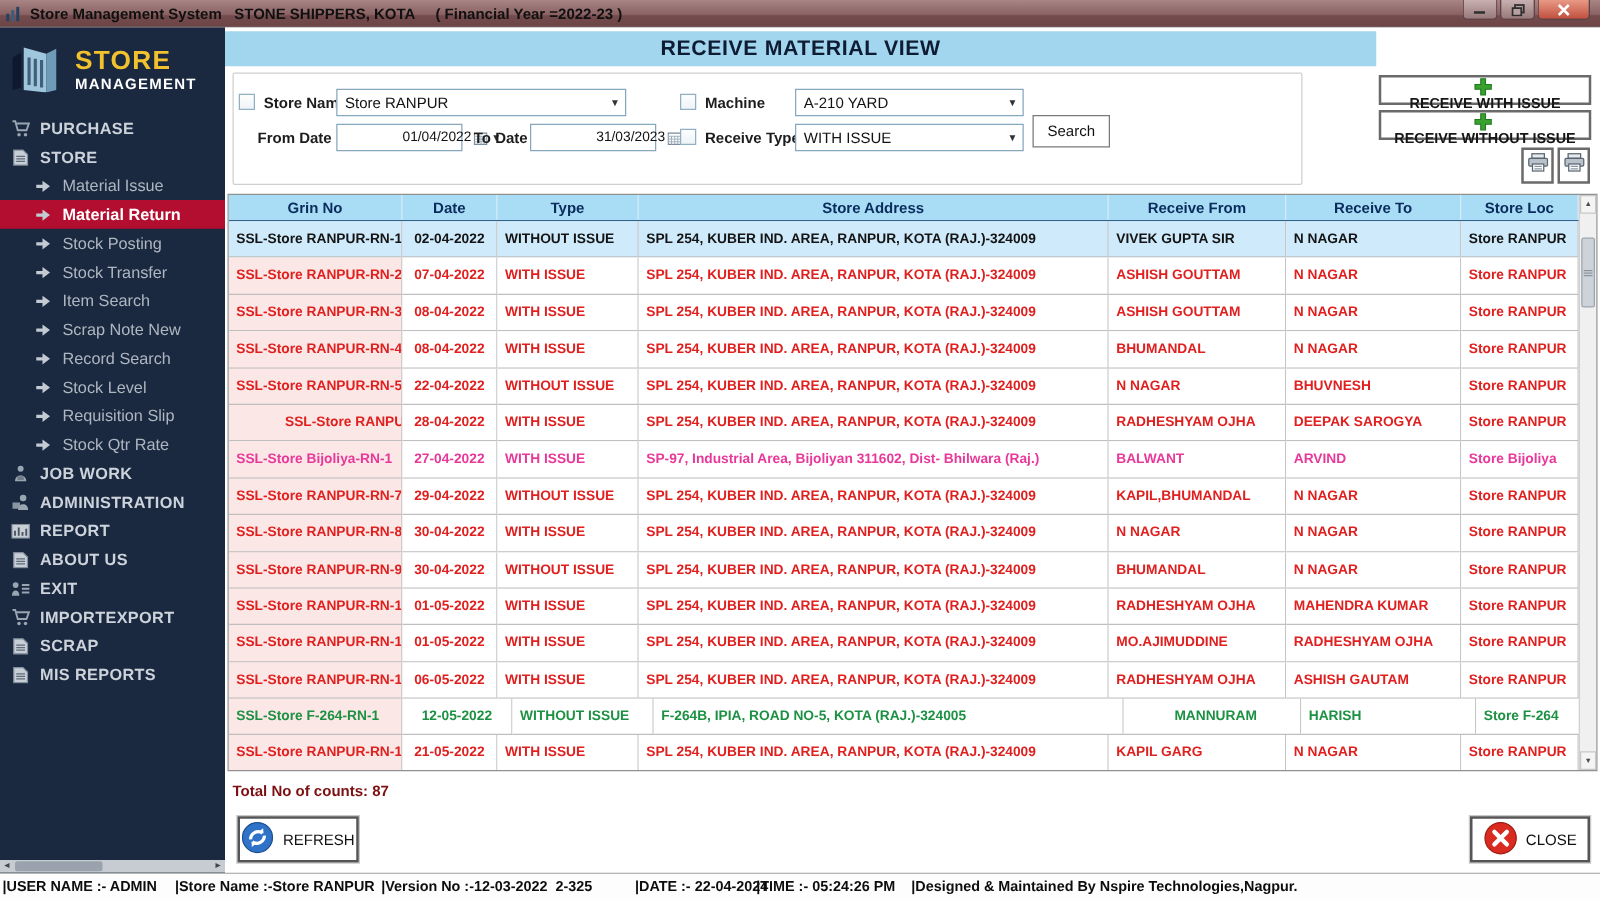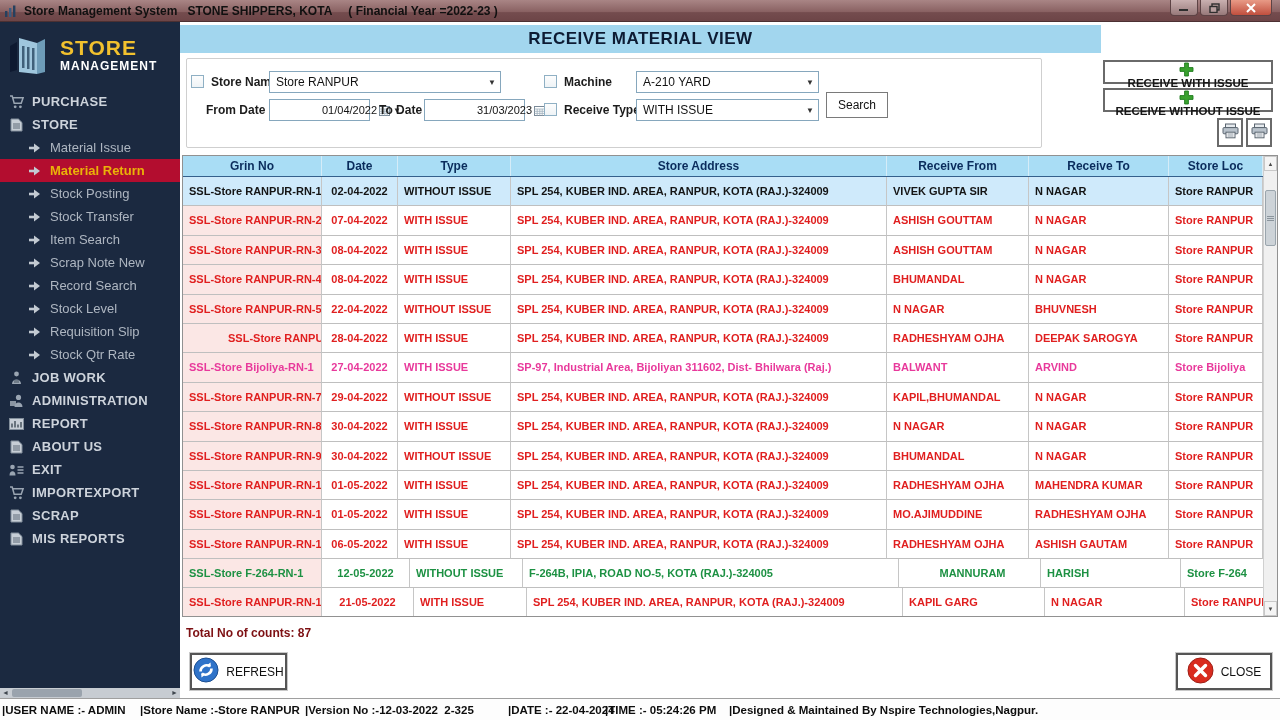--- a/index.html
+++ b/index.html
@@ -30,21 +30,21 @@
   .logo { display:flex; align-items:center; padding:10px 6px 8px 8px; }
   .logo-txt { margin-left:6px; }
   .logo-l1 { color:#f2c12e; font-size:21px; font-weight:700; letter-spacing:1px; line-height:22px;}
   .logo-l2 { color:#ffffff; font-size:12px; font-weight:700; letter-spacing:1px; }
   .menu { margin-top:4px; }
   .mi { display:flex; align-items:center; height:23px; cursor:pointer; }
   .mi .ic { width:16px; display:inline-flex; justify-content:center; margin-left:8px; margin-right:8px; flex:none;}
   .mi-main { color:#cdd3db; font-weight:700; font-size:13px; letter-spacing:.3px; }
   .mi-sub { color:#aeb6c1; font-size:13px; }
   .mi-sub .ic { margin-left:26px; }
-  .mi-sub.sel { background:#b30d2f; color:#eab308; font-weight:600; }
+  .mi-sub.sel { background:#b30d2f; color:#ffffff; font-weight:600; }
   .sidebar-hscroll { position:absolute; left:0; right:0; bottom:0; height:10px; background:#c7ccd2;
     display:flex; align-items:center; justify-content:space-between; padding:0 2px; cursor:pointer; }
   .sidebar-hscroll .arr { font-size:7px; color:#3f464e; line-height:10px; }
   .sidebar-hscroll .thumb { position:absolute; left:12px; top:1px; height:8px; width:70px; background:#9aa3ad; border-radius:2px;}
 
   
   .view-header { position:absolute; left:0; top:3px; width:921px; height:28px; background:#a2d6ee;
     display:flex; align-items:center; justify-content:center; }
   .view-header span { font-size:17px; font-weight:700; color:#0d1b33; letter-spacing:.5px; }
 
@@ -581,21 +581,21 @@
               <div class="td td0" style="width: 139px; text-align: left;">SSL-Store F-264-RN-1</div>
               <div class="td td1" style="width: 88px; text-align: center;">12-05-2022</div>
               <div class="td td2" style="width: 113px; text-align: left;">WITHOUT ISSUE</div>
               <div class="td td3" style="width: 376px; text-align: left;">F-264B, IPIA, ROAD NO-5, KOTA (RAJ.)-324005</div>
               <div class="td td4" style="width: 142px; text-align: center;">MANNURAM</div>
               <div class="td td5" style="width: 140px; text-align: left;">HARISH</div>
               <div class="td td6" style="width: 94px; text-align: left;">Store F-264</div>
             </div>
             <div class="tr color-red">
               <div class="td td0" style="width: 139px; text-align: left;">SSL-Store RANPUR-RN-13</div>
-              <div class="td td1" style="width: 92px; text-align: center;">21-05-2022</div>
+              <div class="td td1" style="width: 76px; text-align: center;">21-05-2022</div>
               <div class="td td2" style="width: 113px; text-align: left;">WITH ISSUE</div>
               <div class="td td3" style="width: 376px; text-align: left;">SPL 254, KUBER IND. AREA, RANPUR, KOTA (RAJ.)-324009</div>
               <div class="td td4" style="width: 142px; text-align: left;">KAPIL GARG</div>
               <div class="td td5" style="width: 140px; text-align: left;">N NAGAR</div>
               <div class="td td6" style="width: 94px; text-align: left;">Store RANPUR</div>
             </div>
           </div>
         <div class="vscroll">
           <span class="vs-btn vs-up">▲</span>
           <span class="vs-thumb">

